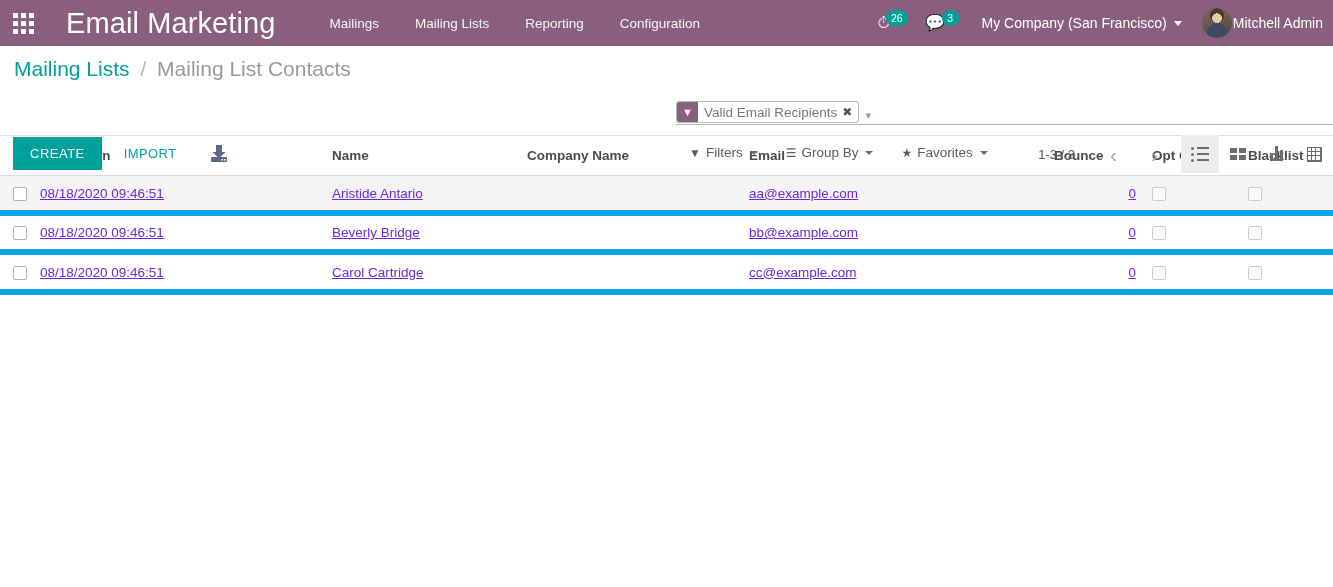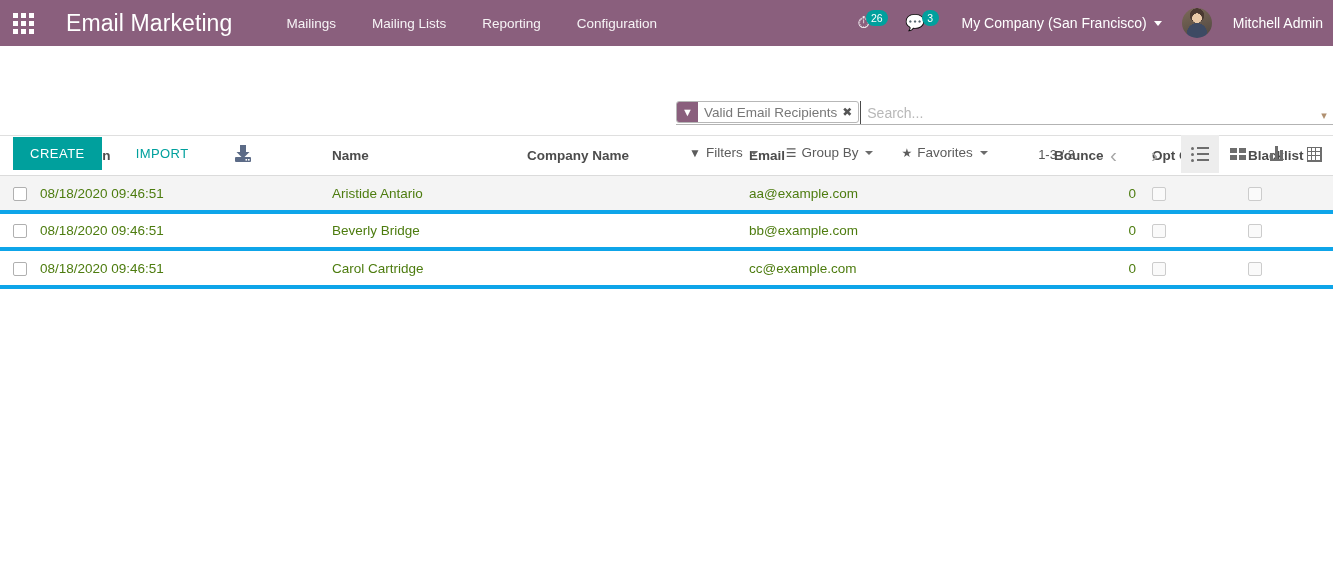--- a/index.html
+++ b/index.html
@@ -27,21 +27,21 @@
     cursor: pointer;
   }
   .apps-grid {
     display: grid;
     grid-template-columns: repeat(3, 5px);
     grid-template-rows: repeat(3, 5px);
     gap: 3px;
   }
   .apps-grid i { display: block; width: 5px; height: 5px; background: #ffffff; }
   .brand {
-    font-size: 23px;
+    font-size: 29px;
     font-weight: normal;
     color: #ffffff;
     margin-left: 20px;
     margin-right: 40px;
     letter-spacing: .1px;
   }
   .nav-menu { display: flex; align-items: center; gap: 8px; }
   .nav-menu a {
     color: #ffffff;
     text-decoration: none;
@@ -89,21 +89,21 @@
     cursor: pointer; height: 46px;
   }
   .caret {
     width: 0; height: 0;
     border-left: 4px solid transparent;
     border-right: 4px solid transparent;
     border-top: 5px solid #ffffff;
     display: inline-block;
   }
   .user-menu {
-    display: flex; align-items: center; gap: 21px;
+    display: flex; align-items: center; gap: 1px;
     padding: 0 10px 0 14px; height: 46px; cursor: pointer;
   }
   .avatar {
     width: 30px; height: 30px; border-radius: 50%;
     background:
       radial-gradient(circle at 50% 34%, #e8c9a8 0 19%, transparent 20%),
       radial-gradient(circle at 50% 84%, #3d4a63 0 34%, transparent 35%),
       radial-gradient(circle at 50% 25%, #4a3a32 0 26%, transparent 27%),
       linear-gradient(160deg, #7d6a58, #4e4640);
     overflow: hidden;
@@ -125,21 +125,21 @@
     line-height: 1.2;
     white-space: nowrap;
   }
   .breadcrumb .bc-link { color: #00a09d; text-decoration: none; cursor: pointer; }
   .breadcrumb .bc-sep { color: #b6b6b6; margin: 0 5px; }
   .breadcrumb .bc-active { color: #9a9a9a; }
 
   .cp-buttons {
     position: absolute;
     left: 13px; top: 91px;
-    display: flex; align-items: flex-end; gap: 16px;
+    display: flex; align-items: flex-end; gap: 4px;
   }
   .btn-create {
     background: #00a09d;
     color: #ffffff;
     border: none;
     font-size: 13px;
     font-weight: normal;
     letter-spacing: .5px;
     padding: 9px 17px;
     cursor: pointer;
@@ -295,25 +295,26 @@
     color: #4c4c4c;
     padding: 12px 0 12px 0;
     border-bottom: 1px solid #dbdbdb;
     font-size: 13.5px;
     background: #ffffff;
     white-space: nowrap;
     cursor: pointer;
   }
   table.olist tbody td {
     padding: 9px 0;
-    border-bottom: 4px solid #0ea5e9;
-    color: #4d7c0f;
+    border-bottom: 6px solid #0ea5e9;
+    color: #6d28d9;
     white-space: nowrap;
     overflow: hidden;
     text-overflow: ellipsis;
+    text-decoration: underline;
   }
   tr.o-row.selected-row td { background: #f4f4f4; }
   .col-cb   { width: 40px; padding-left: 13px !important; }
   .col-date { width: 292px; }
   .col-name { width: 195px; }
   .col-comp { width: 222px; }
   .col-mail { width: 305px; margin-left: 24px; }
   .col-bounce { width: 92px; text-align: right; padding-right: 10px !important; }
   .col-opt  { width: 96px; padding-left: 6px !important; }
   .col-black{ width: auto; padding-left: 6px !important; }
@@ -384,20 +385,25 @@
     <div class="user-menu">
       <span class="avatar"></span>
       <span class="user-name">Mitchell Admin</span>
     </div>
 
   </div>
 </div>
 
 <div class="control-panel">
 
+  <div class="breadcrumb">
+    <span class="bc-link">Mailing Lists</span>
+    <span class="bc-sep">/</span>
+    <span class="bc-active">Mailing List Contacts</span>
+  </div>
 
   <div class="cp-buttons">
     <button class="btn-create">CREATE</button>
     <button class="btn-import">IMPORT</button>
     <button class="btn-export">
       <svg width="22" height="20" viewBox="0 0 22 20">
         <rect x="8" y="1" width="6" height="7" fill="#5c6b87"></rect>
         <polygon points="4.5,8 17.5,8 11,14.5" fill="#5c6b87"></polygon>
         <rect x="3" y="13" width="16" height="5" rx="1" fill="#5c6b87"></rect>
         <rect x="13.5" y="15" width="1.6" height="1.6" fill="#ffffff"></rect>
@@ -405,21 +411,20 @@
       </svg>
     </button>
   </div>
 
   <div class="searchview">
     <div class="facet">
       <span class="facet-icon">▼</span>
       <span class="facet-label">Valid Email Recipients</span>
       <span class="facet-close">✖</span>
     </div>
-    <input class="search-input" type="text" placeholder="Search..." style="">
     <span class="search-toggle">▾</span>
   </div>
 
   <div class="cp-filters">
     <button class="drop-btn">
       <span class="gi">▼</span>
       <span>Filters</span>
       <span class="caret-dark"></span>
     </button>
     <button class="drop-btn">

